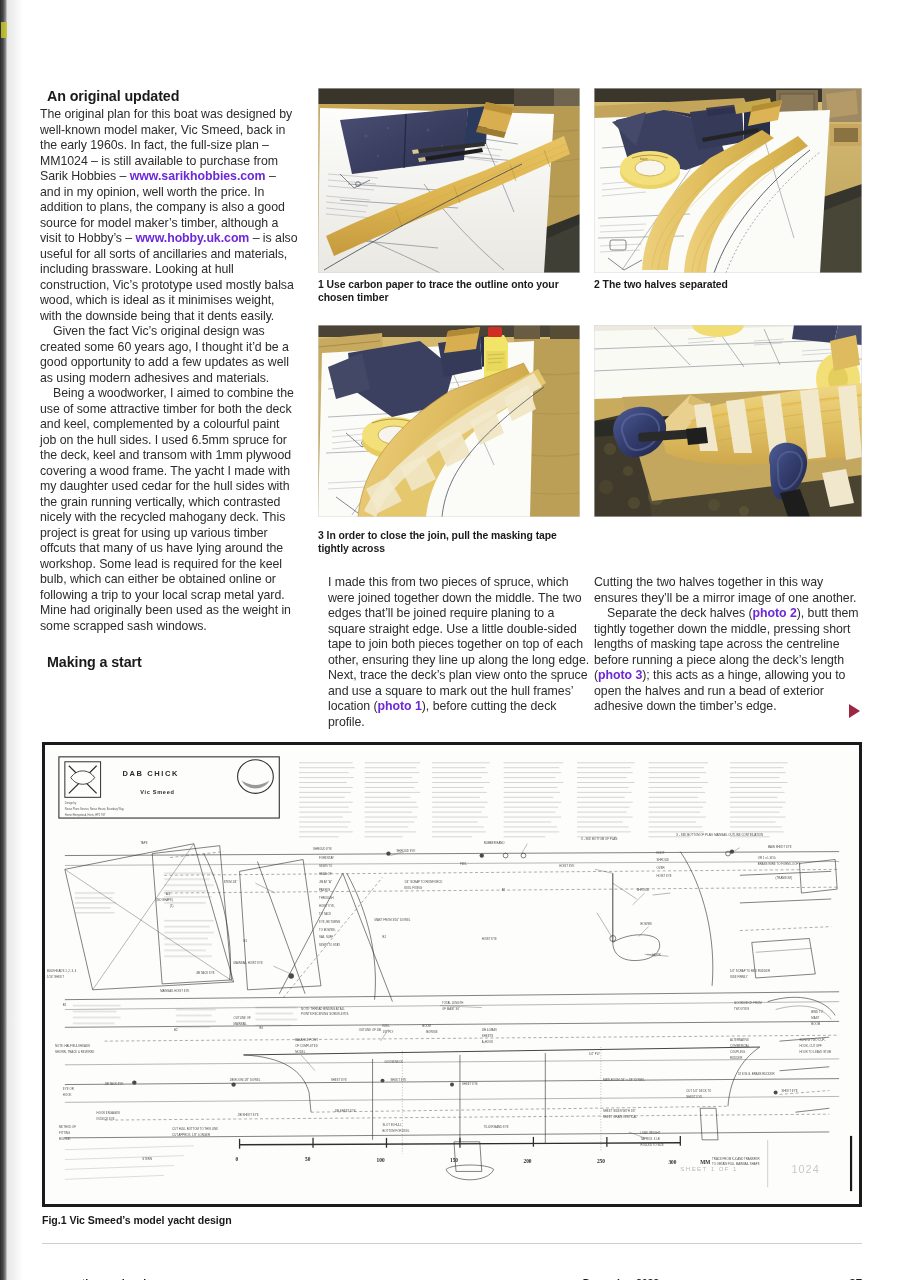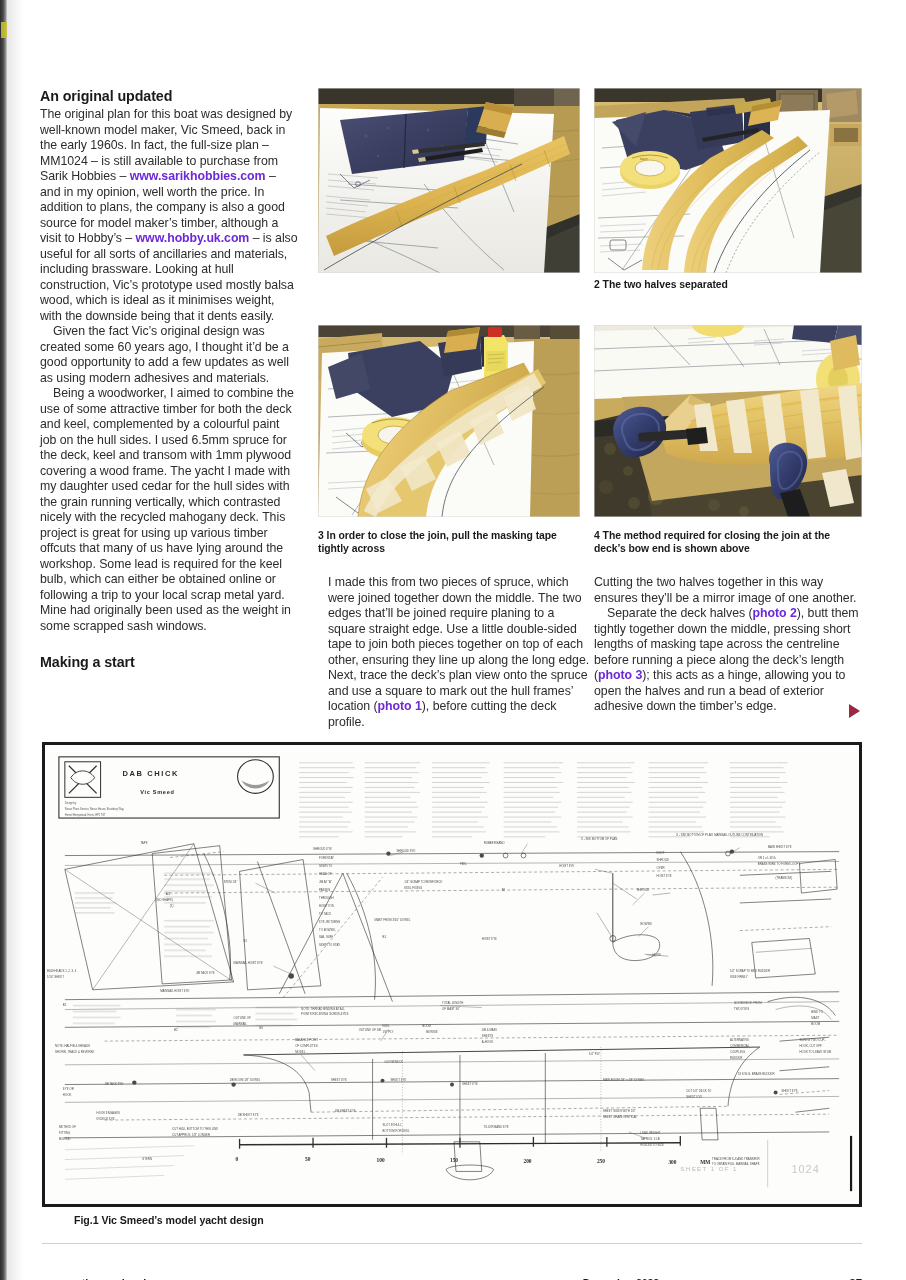--- a/index.html
+++ b/index.html
@@ -34,21 +34,21 @@
   
   .col { position:absolute; }
   #col-left  { left:40px;  top:88px;  width:258px; }
   #col-mid   { left:318px; top:575px; width:262px;margin-left:10px; }
   #col-right { left:594px; top:575px; width:268px; }
 
   h2.sect {
     font-size: 14.3px;
     font-weight: 700;
     letter-spacing: -0.1px;
-    margin: 0 0 3px 0;
+    margin: 0 0 3px 7px;
     line-height: 1.12;
     color:#1a1a1a;
   }
   h2.sect.gap { margin-top: 20px; }
 
   p.body {
     font-size: 12.35px;
     line-height: 15.5px;
     margin: 0;
     text-align: left;
@@ -97,21 +97,21 @@
   #fig-frame {
     position:absolute; left:42px; top:742px; width:820px; height:465px;
     border: 3.2px solid #1a1a1a;
     background:#eab308;
     overflow:hidden;
   }
   #fig-caption {
     position:absolute; left:42px; top:1214px;
     font-size:10.6px; font-weight:700; color:#1a1a1a; letter-spacing:-0.05px;
   }
-  #fig-caption .lbl { font-weight:700;margin-left:32px; }
+  #fig-caption .lbl { font-weight:700; }
   #fig-caption .txt { font-weight:600; }
 
   
   #footer-rule {
     position:absolute; left:42px; top:1243px; width:820px; height:1px;
     background:#cfcfcf;
   }
   #footer {
     position:absolute; left:42px; top:1248px; width:820px;
     display:flex; justify-content:space-between; align-items:baseline;
@@ -562,31 +562,31 @@
         <path d="M92 104 L112 102 L114 118 L94 120 Z" fill="#1f1f1f"></path>
 
         <path d="M176 140 C172 126 182 116 196 118 C210 120 216 132 212 146 C208 160 198 172 188 174 C178 176 176 160 176 140 Z" fill="url(#p4clamp)"></path>
         <path d="M184 142 C182 132 190 126 198 127 C206 128 210 136 207 146 C204 156 196 164 190 164 C184 164 184 152 184 142 Z" fill="none" stroke="#6573ad" stroke-width="2" opacity="0.45"></path>
         <path d="M186 168 L206 164 L216 192 L194 192 Z" fill="#1d1d1d"></path>
         <rect x="0" y="0" width="268" height="192" fill="none" stroke="#d8d8d8" stroke-width="1"></rect>
       </svg>
     </div>
   </div>
 
+  <div class="caption" id="cap1">
+    <span class="num">1</span>
+    <span>Use carbon paper to trace the outline onto your chosen timber</span>
+  </div>
   <div class="caption" id="cap2">
     <span class="num">2</span>
     <span>The two halves separated</span>
   </div>
   <div class="caption" id="cap3">
     <span class="num">3</span>
     <span>In order to close the join, pull the masking tape tightly across</span>
-  </div>
-  <div class="caption" id="cap4">
-    <span class="num">4</span>
-    <span>The method required for closing the join at the deck’s bow end is shown above</span>
   </div>
 
   <div id="fig-frame">
     <svg id="plan-svg" viewBox="0 0 820 465" preserveAspectRatio="none">
       <rect width="820" height="465" fill="#fdfdfb"></rect>
 
       <g>
         <rect x="14" y="12" width="222" height="62" fill="none" stroke="#2e2e2e" stroke-width="1.1"></rect>
 
         <rect x="20" y="17" width="36" height="36" fill="none" stroke="#2e2e2e" stroke-width="1"></rect>

